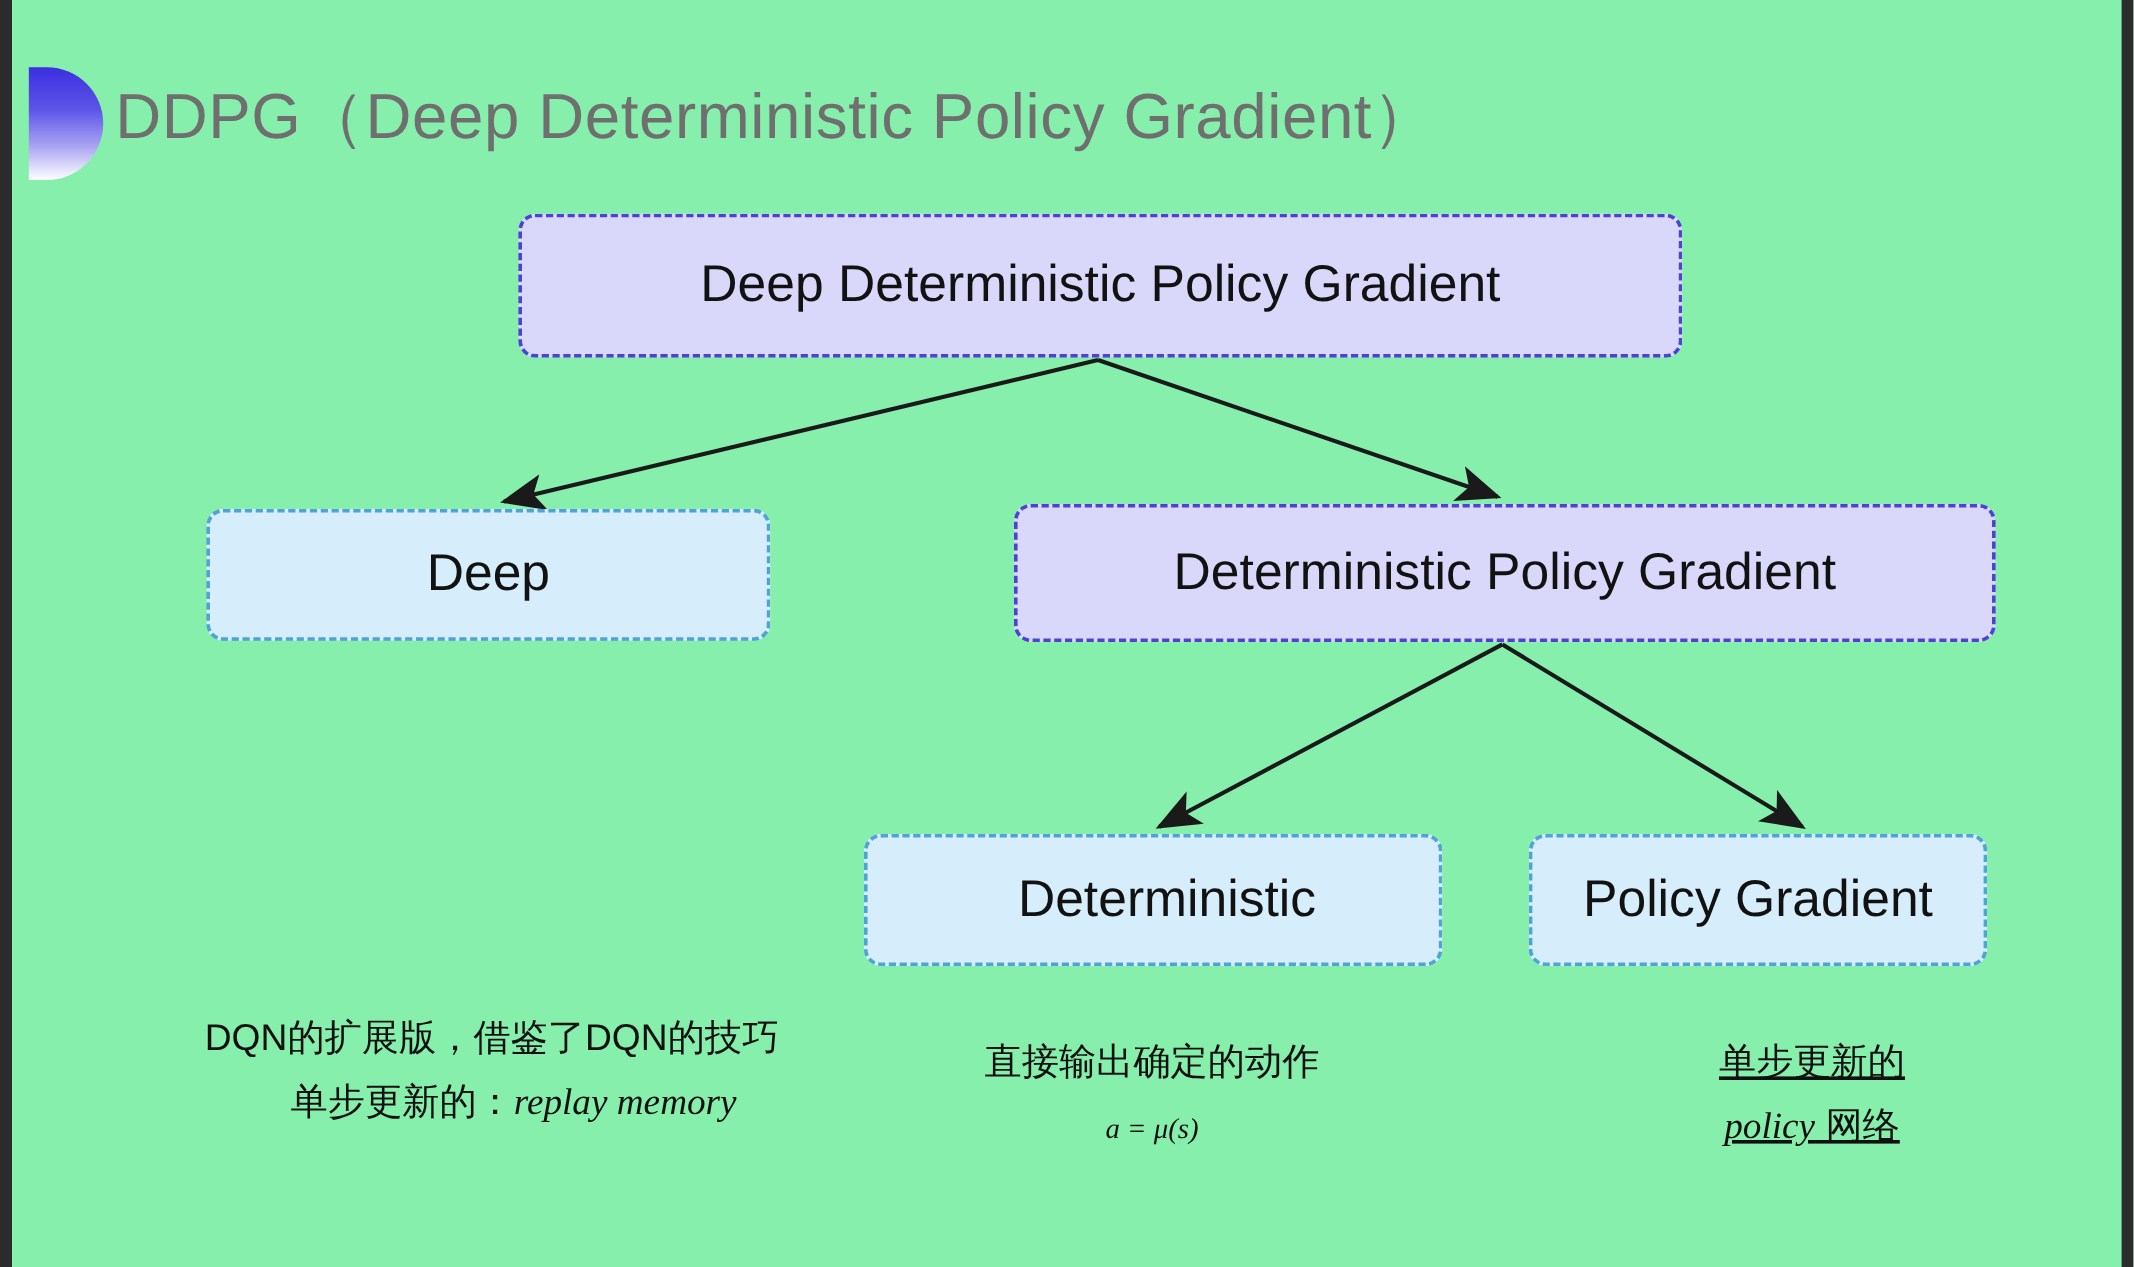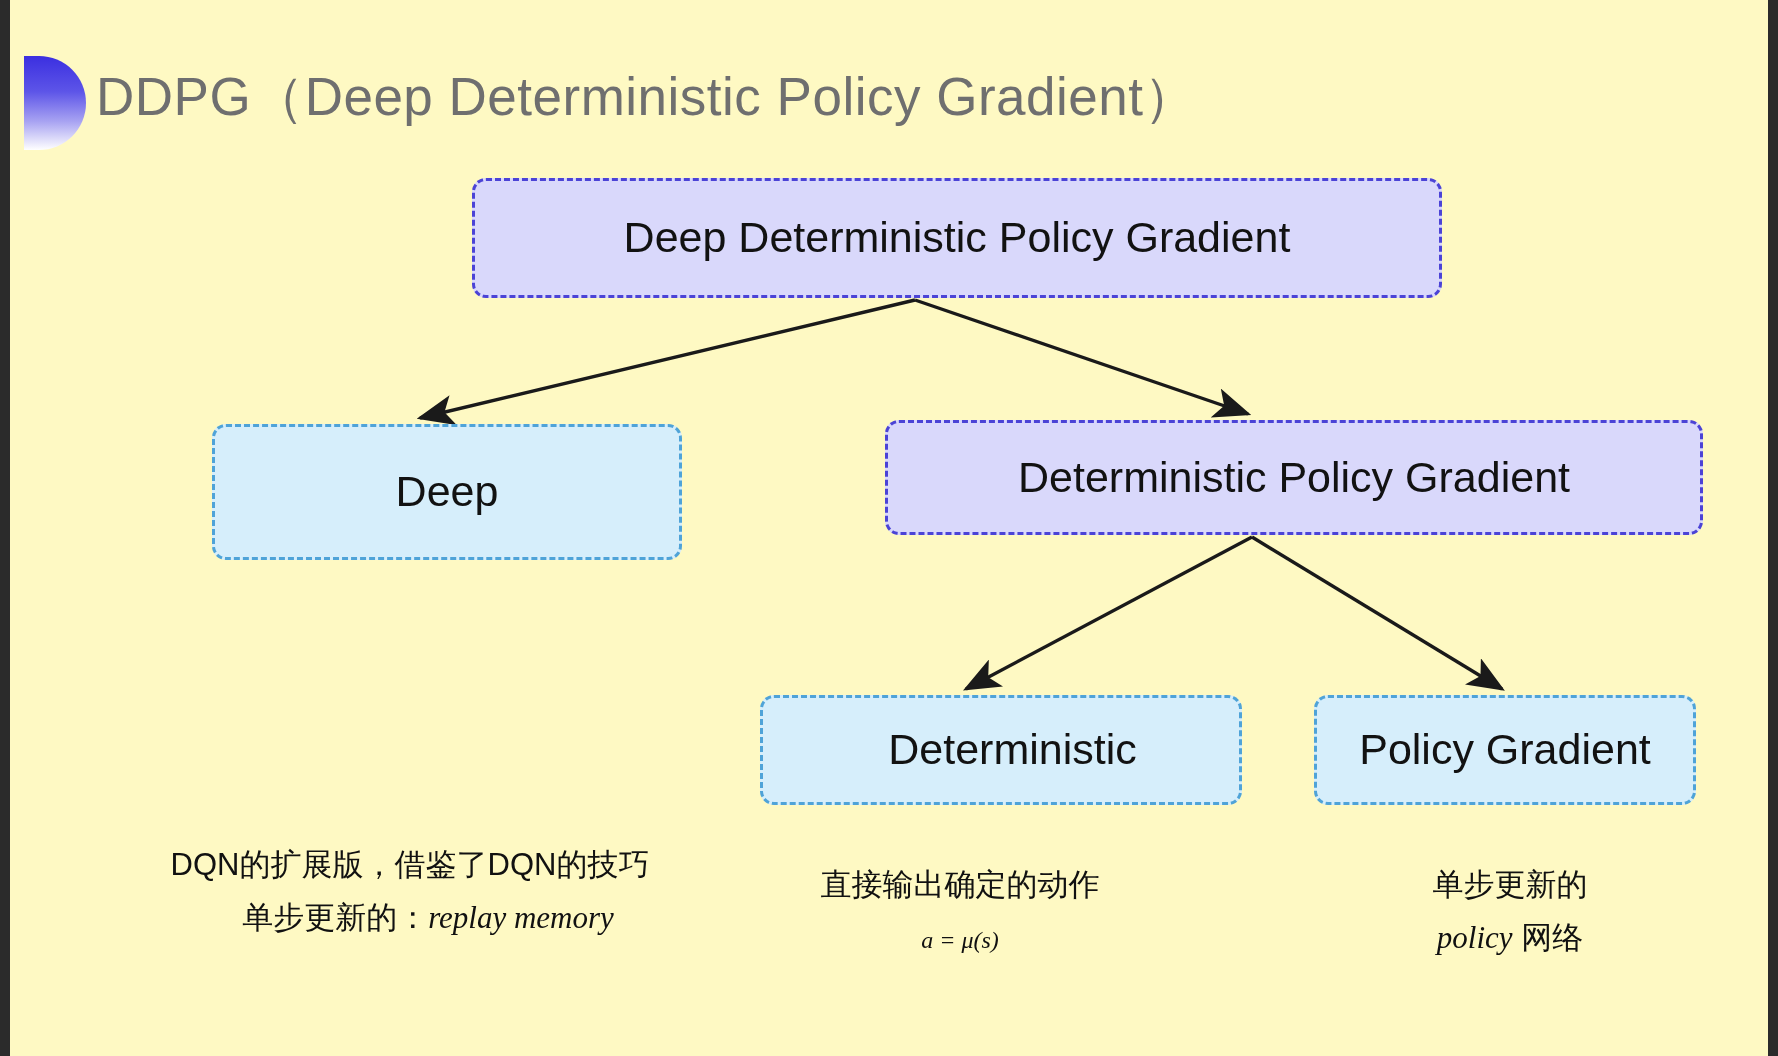--- a/index.html
+++ b/index.html
@@ -11,21 +11,21 @@
     width: 1778px;
     height: 1056px;
     overflow: hidden;
     font-family: "Liberation Sans", "DejaVu Sans", sans-serif;
   }
 
   #slide {
     position: relative;
     width: 1778px;
     height: 1056px;
-    background: #fef9c3;
+    background: #86efac;
     overflow: hidden;
   }
 
   
   .edge-rail {
     position: absolute;
     top: 0;
     width: 10px;
     height: 1056px;
     background: #2b2b2b;
@@ -59,33 +59,32 @@
     position: absolute;
     box-sizing: border-box;
     border-radius: 14px;
     display: flex;
     align-items: center;
     justify-content: center;
     text-align: center;
     color: #121212;
     font-weight: 400;
     line-height: 1.1;
-    margin-left: 40px;
   }
   .node.purple {
     background: #d9d8fb;
     border: 3px dashed #4b43d6;
   }
   .node.cyan {
     background: #d6eefb;
     border: 3px dashed #4fa3d8;
   }
 
   #node-root       { left: 432px; top: 178px;  width: 970px; height: 120px; font-size: 43px; }
-  #node-deep       { left: 172px; top: 424px;  width: 470px; height: 136px; font-size: 43px; }
+  #node-deep       { left: 172px; top: 424px;  width: 470px; height: 110px; font-size: 43px; }
   #node-dpg        { left: 845px; top: 420px;  width: 818px; height: 115px; font-size: 43px; }
   #node-det        { left: 720px; top: 695px;  width: 482px; height: 110px; font-size: 43px; padding-left: 23px; }
   #node-pg         { left: 1274px; top: 695px; width: 382px; height: 110px; font-size: 43px; }
 
   
   #edges {
     position: absolute;
     left: 0;
     top: 0;
     width: 1778px;
@@ -112,21 +111,21 @@
     font-size: 24px;
   }
 
   #caption-deep      { left: 150px; top: 838px; text-align: center; width: 520px; }
   #caption-deep .row { display: block; }
   #caption-deep .row.r1 { padding-left: 0; }
   #caption-deep .row.r2 { padding-left: 36px; }
   #caption-deep .row.r3 { padding-left: 36px; }
 
   #caption-det       { left: 730px;  top: 858px; width: 460px; text-align: center; }
-  #caption-pg        { left: 1290px; top: 858px; width: 440px; text-align: center; }
+  #caption-pg        { left: 1290px; top: 858px; width: 440px; text-align: center; text-decoration: underline; }
   #caption-det .row, #caption-pg .row { display: block; }
 </style>
 </head>
 <body>
 
 <div id="slide">
 
   <div class="edge-rail left"></div>
   <div class="edge-rail right"></div>
 

